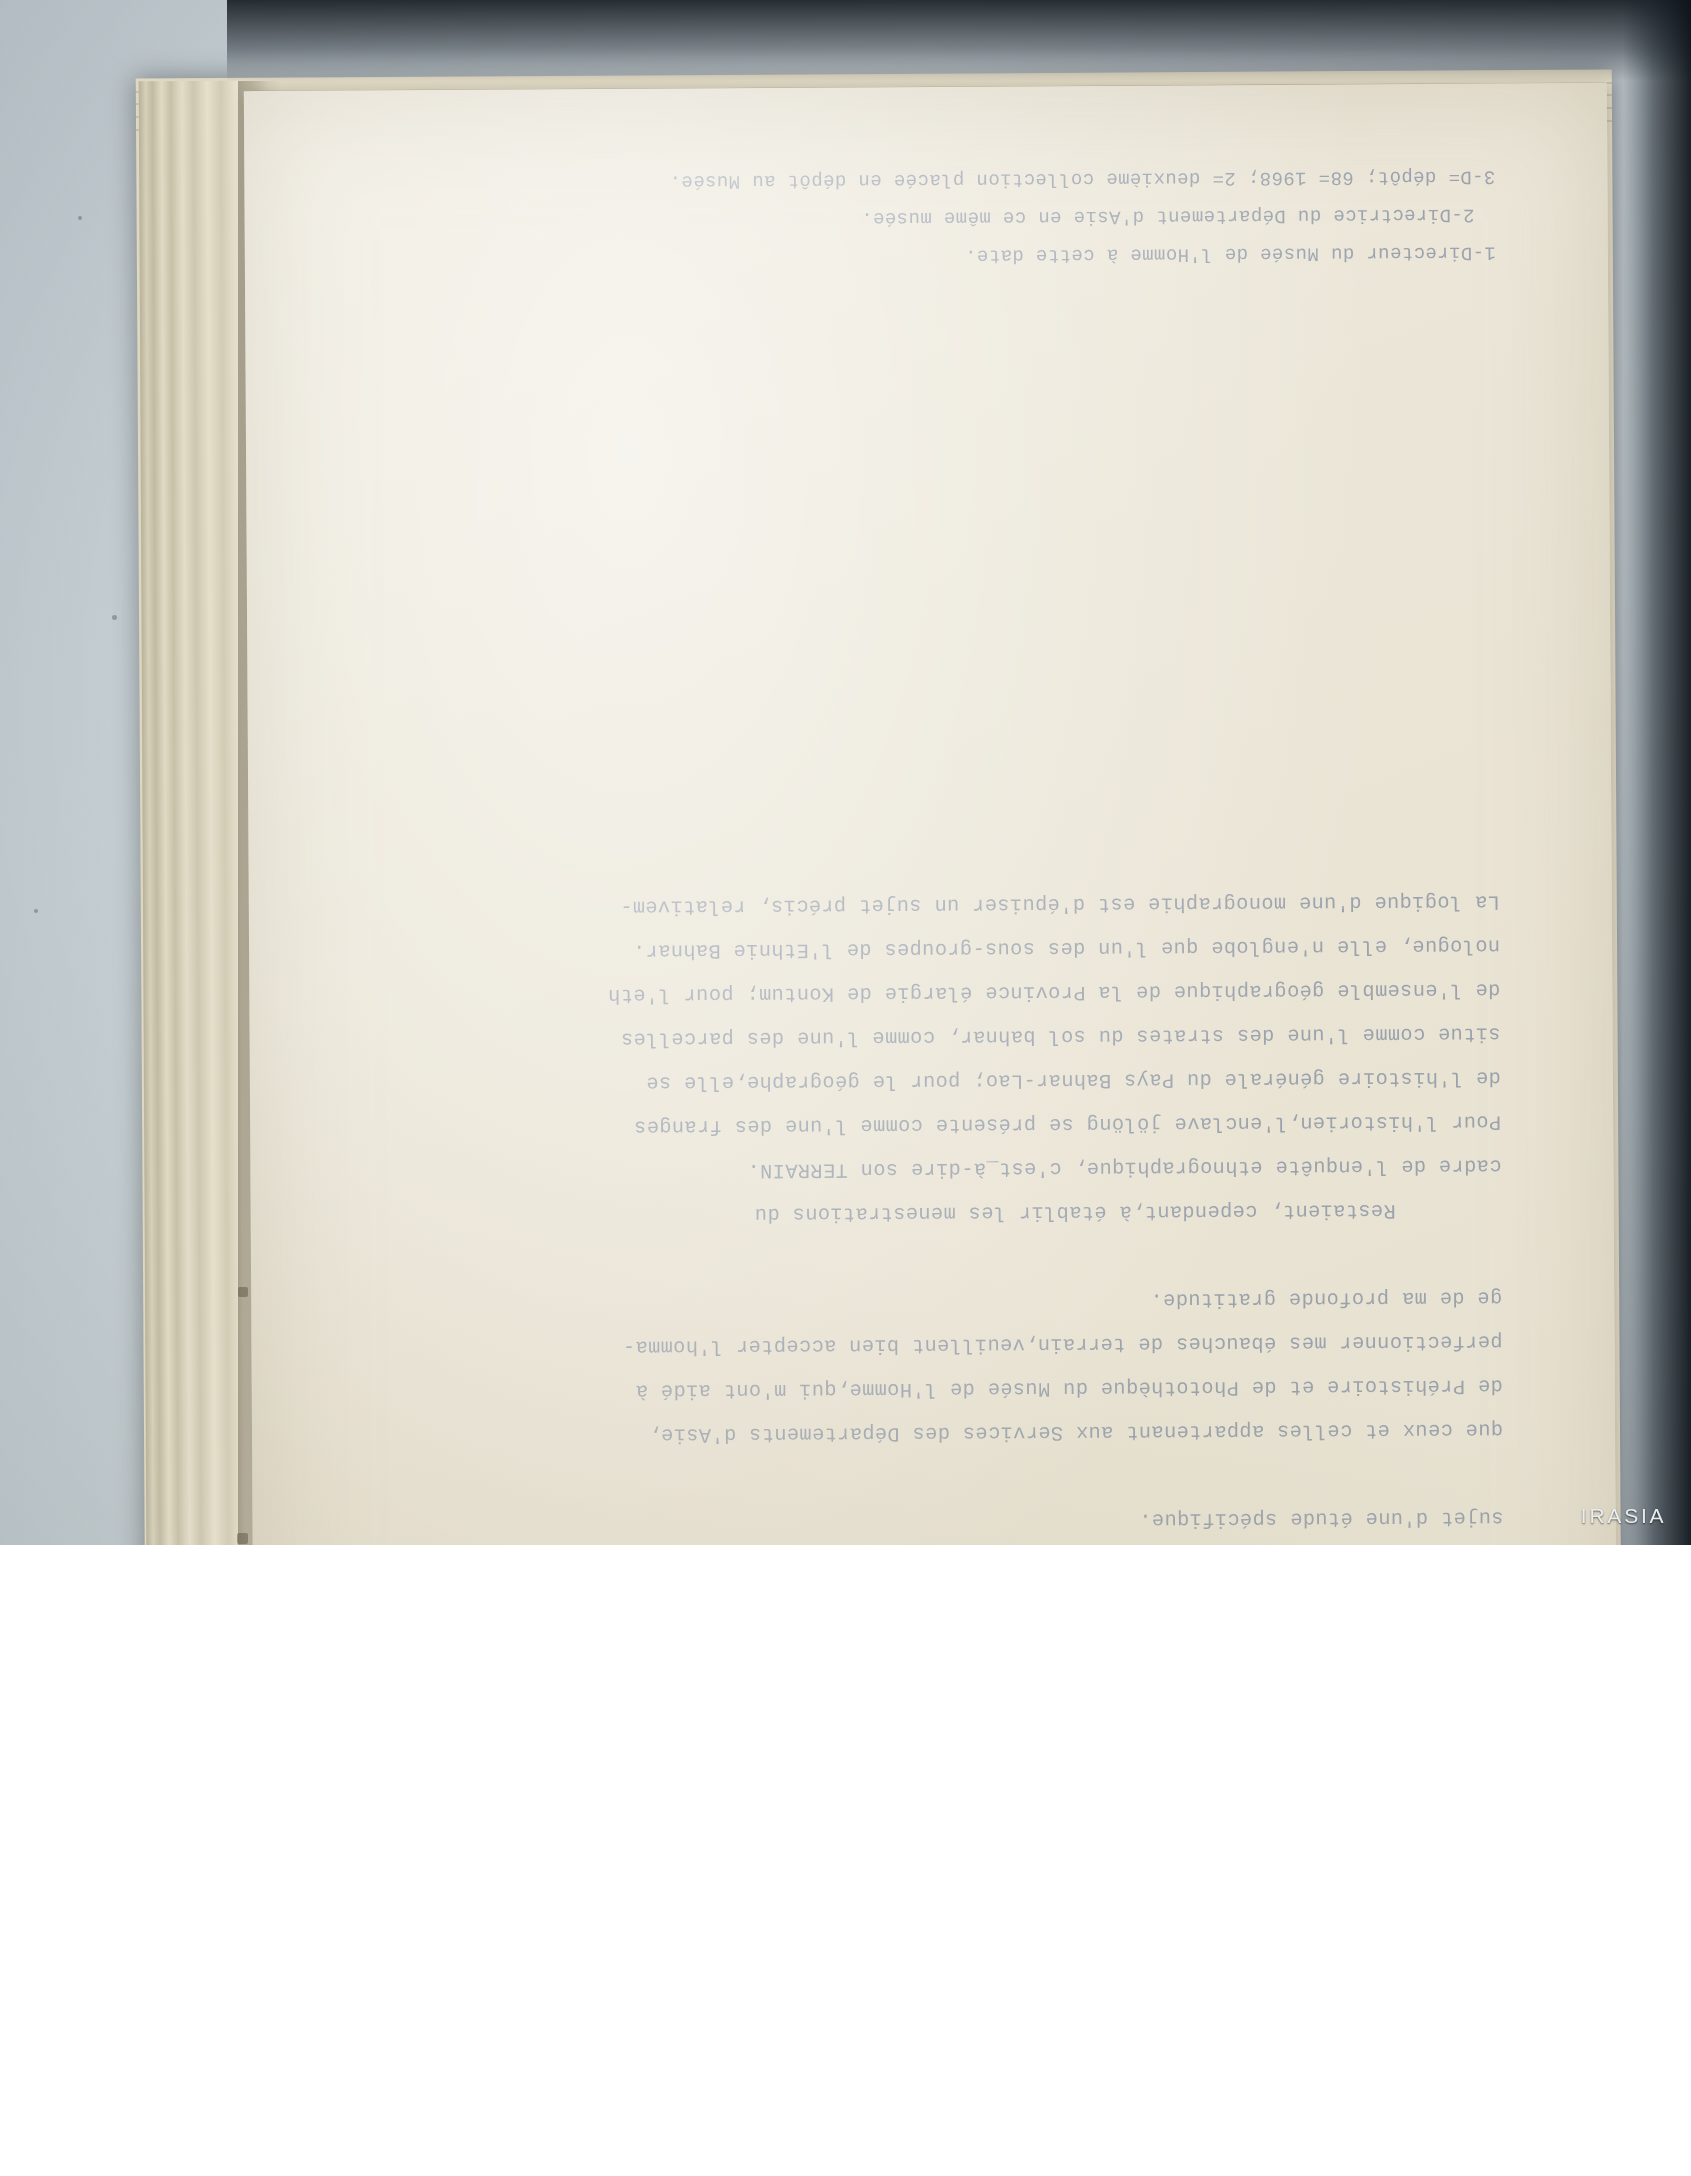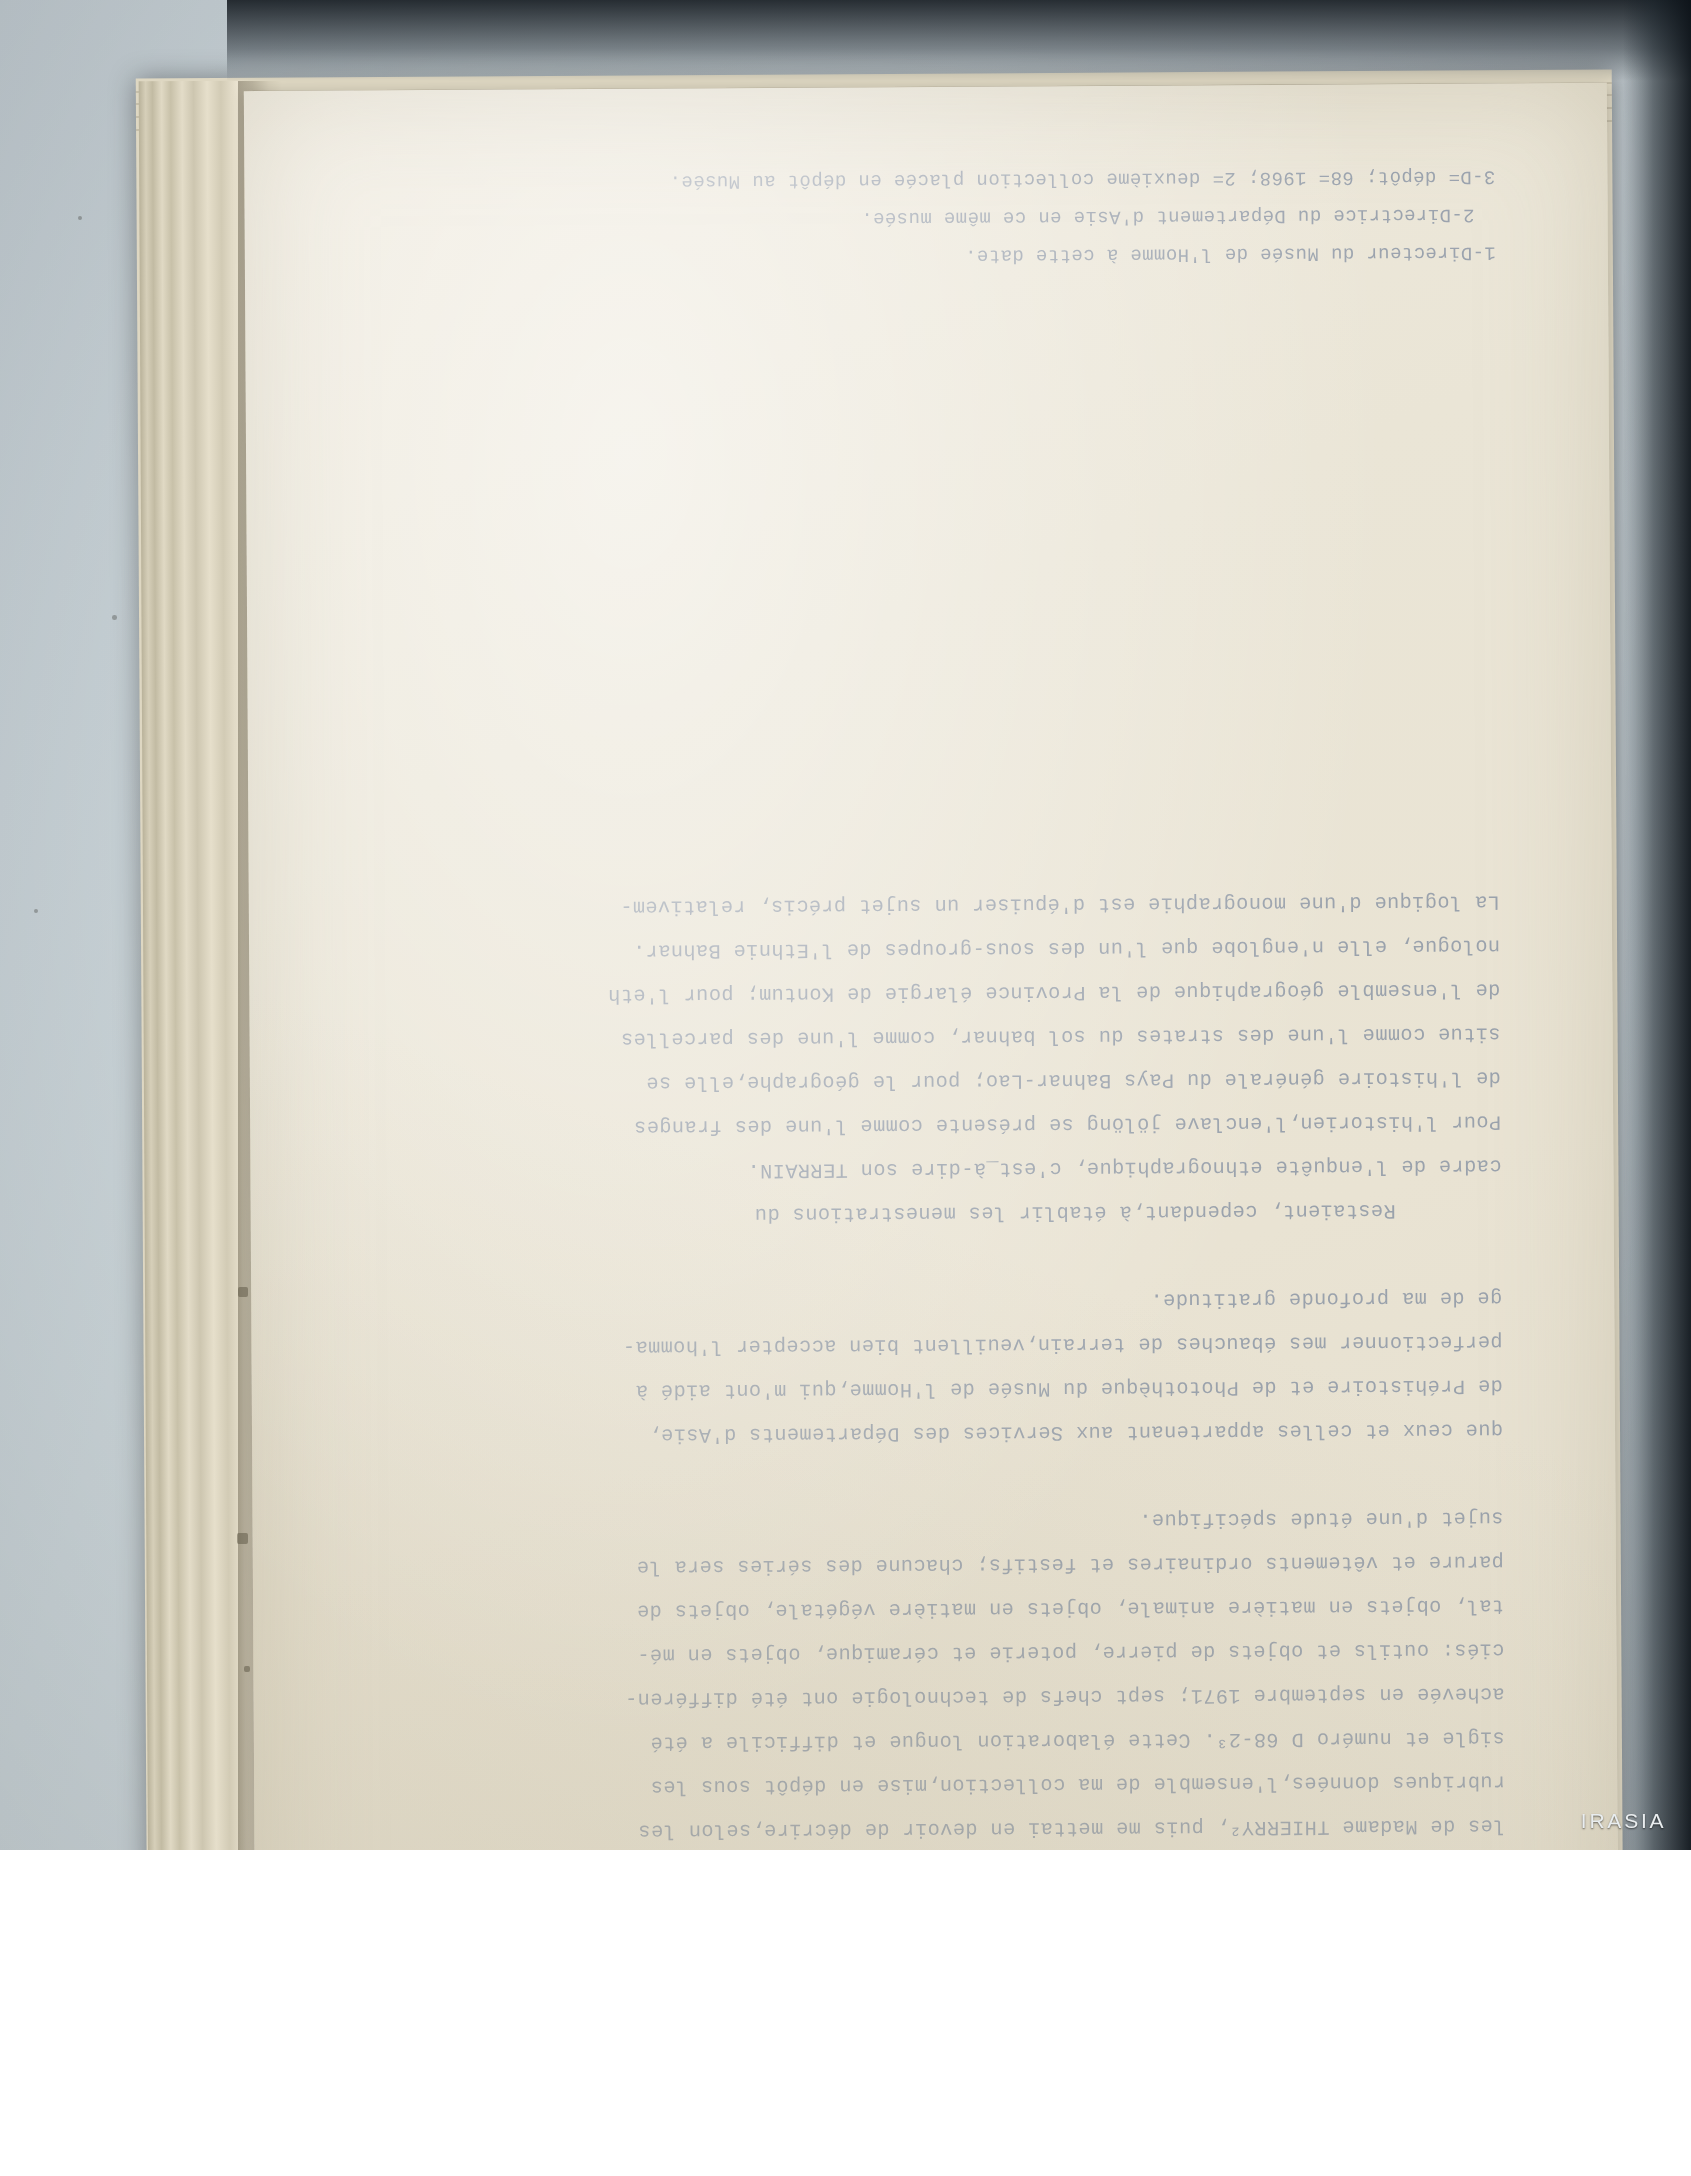--- a/index.html
+++ b/index.html
@@ -3,21 +3,21 @@
 <meta charset="utf-8">
 <style>
   html, body {
     margin: 0;
     padding: 0;
     background: #ffffff;
   }
   #page {
     position: relative;
     width: 1691px;
-    height: 1850px;
+    height: 1545px;
     overflow: hidden;
     background: #c9d3d8;
     font-family: "Liberation Mono", monospace;
   }
   
   .bg-surface {
     position: absolute;
     inset: 0;
     background:
       linear-gradient(105deg, #c3cdd3 0%, #ccd6da 22%, #d3dce0 45%, #ccd5da 70%, #bcc7cd 100%);

